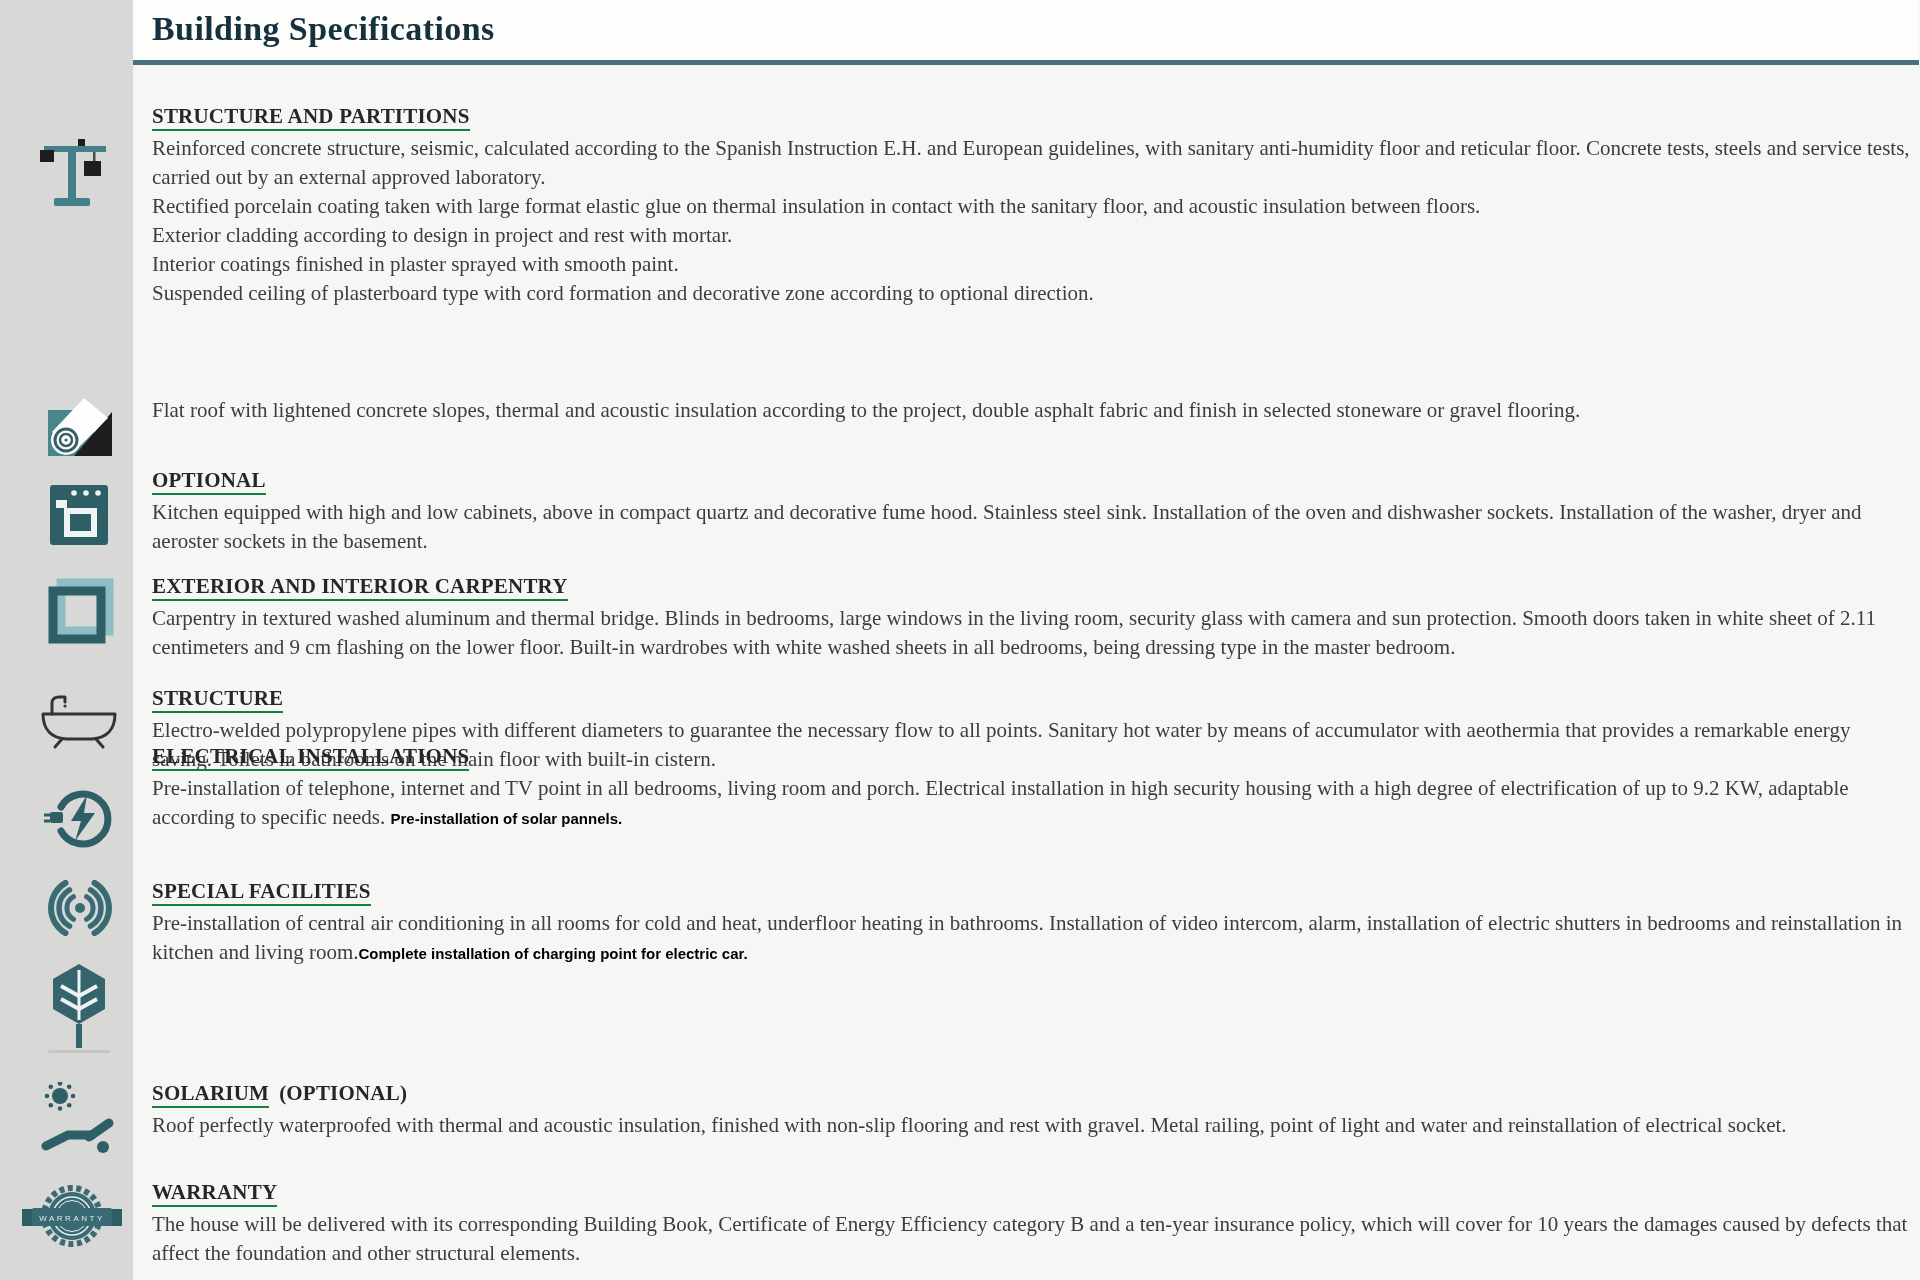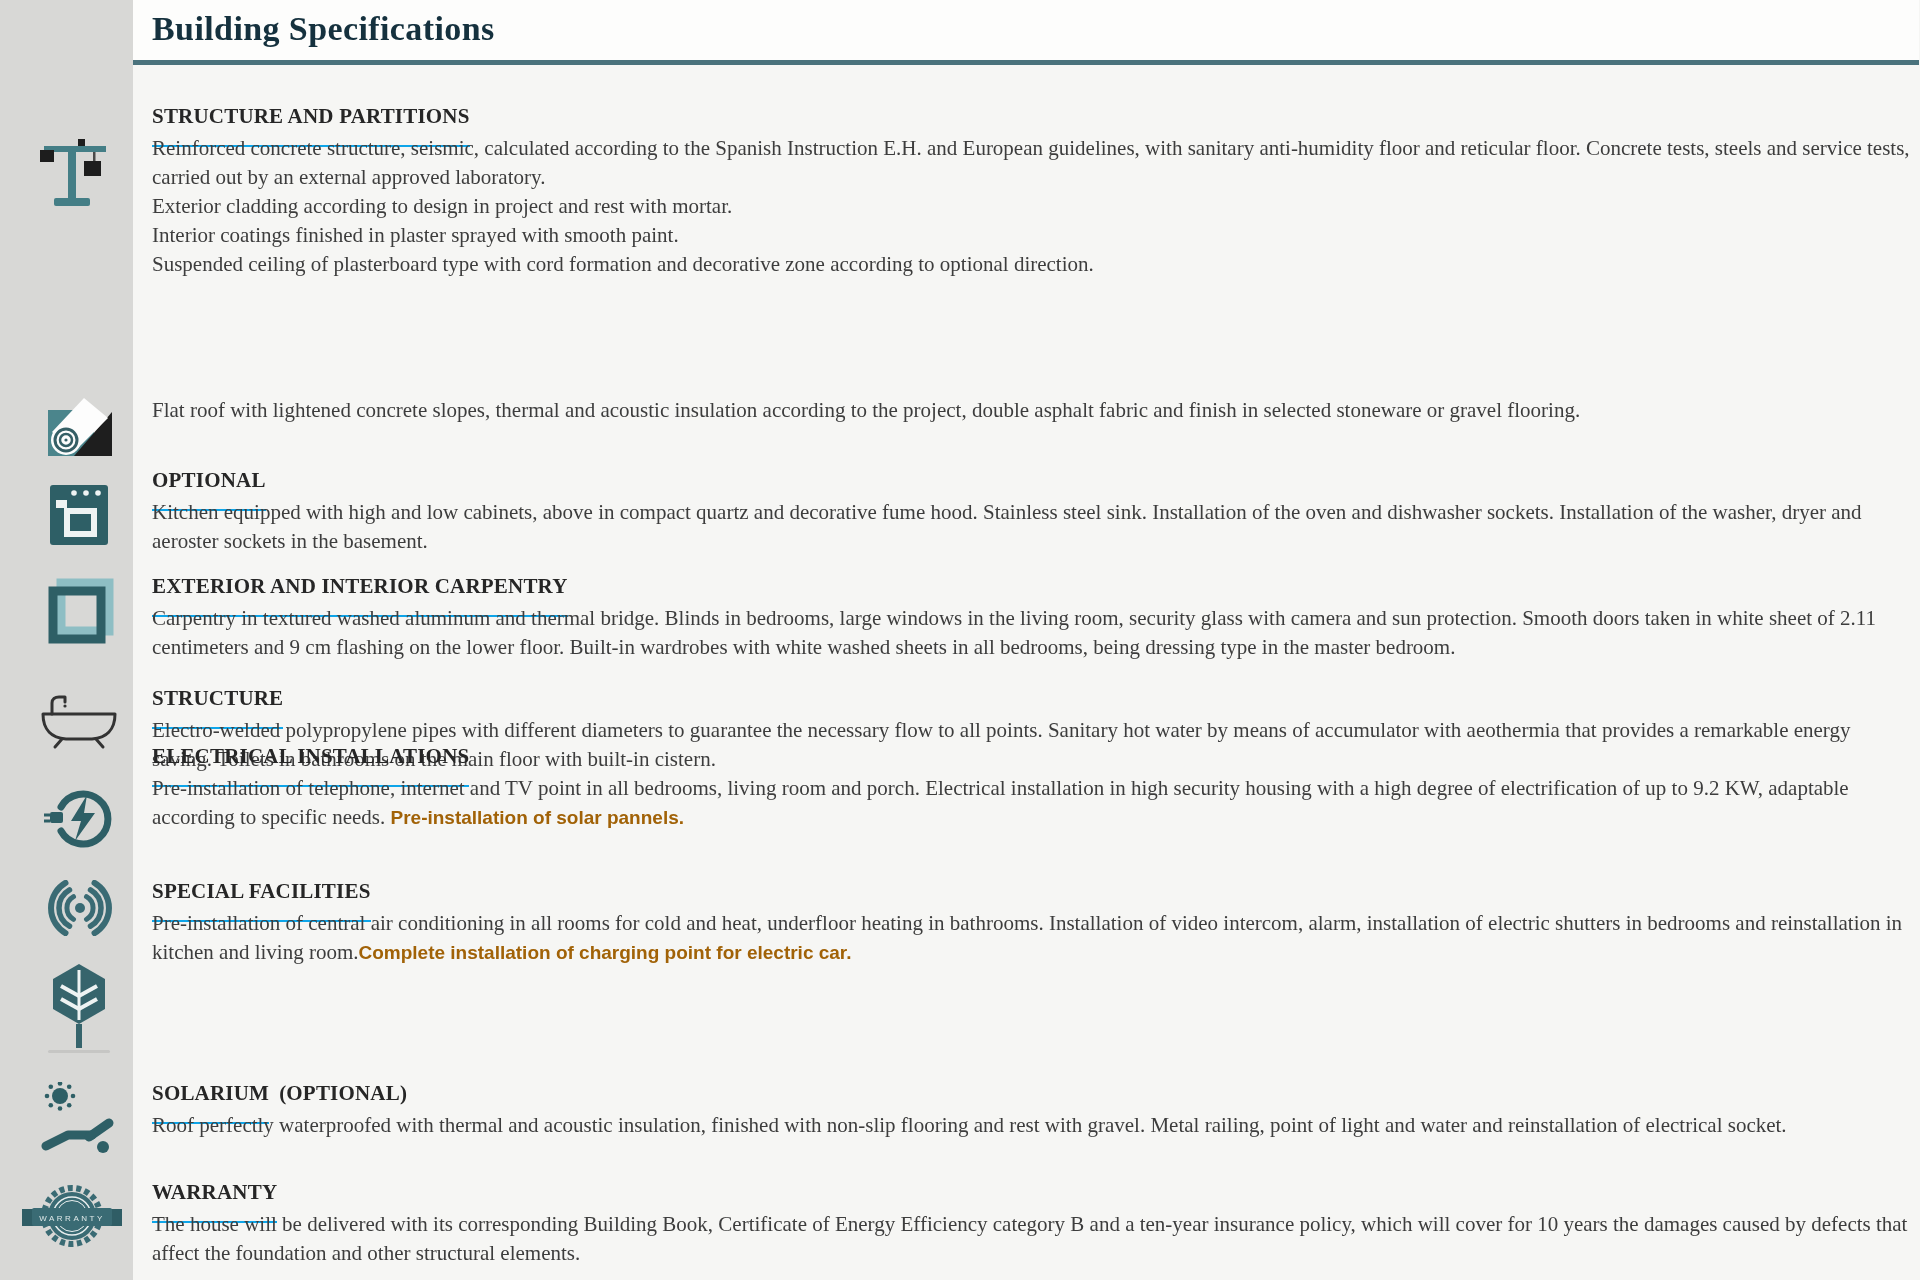--- a/index.html
+++ b/index.html
@@ -13,24 +13,24 @@
   .sidebar{position:absolute;left:0;top:0;width:133px;height:1280px;background:#d8d8d6;}
   .header-band{position:absolute;left:133px;top:0;right:0;height:60px;background:#fdfdfc;}
   .page-title{
     position:absolute;left:152px;top:10px;
     font-size:34px;font-weight:bold;color:#15313e;letter-spacing:.4px;
     white-space:nowrap;
   }
   .title-rule{position:absolute;left:133px;right:0;top:60px;height:5px;background:#4a727c;}
   .section{position:absolute;left:152px;width:1762px;}
   .heading{font-size:21px;font-weight:bold;color:#262626;letter-spacing:.2px;margin:0 0 5px 0;line-height:25px;}
-  .hu{border-bottom:2px solid #0ea5e9;padding-bottom:17px;}
+  .hu{border-bottom:2px solid #15803d;padding-bottom:1px;}
   .hs{margin-left:10px;}
   .section p{margin:0;font-size:21px;line-height:29px;color:#3d3d3d;}
-  .em{font-family:"Liberation Sans", sans-serif;font-weight:bold;font-size:19px;color:#a16207;}
+  .em{font-family:"Liberation Sans", sans-serif;font-weight:bold;font-size:15px;color:#000000;}
   .icon{position:absolute;}
 </style>
 </head>
 <body>
 
 <div class="canvas">
   <div class="sidebar"></div>
   <div class="header-band"></div>
   <div class="page-title">Building Specifications</div>
   <div class="title-rule"></div>
@@ -125,20 +125,21 @@
     <circle cx="50" cy="36" r="15.5" fill="none" stroke="#e9efef" stroke-width="1"></circle>
     <polygon points="0,29 16,29 10,37.5 16,46 0,46" fill="#2f5d65"></polygon>
     <polygon points="100,29 84,29 90,37.5 84,46 100,46" fill="#2f5d65"></polygon>
     <rect x="10" y="28" width="80" height="18" rx="2" fill="#3a6b74"></rect>
     <text x="50" y="40.5" text-anchor="middle" font-family="Liberation Sans, sans-serif" font-size="8" letter-spacing="2.5" fill="#dfe9e9">WARRANTY</text>
   </svg>
 
   <div class="section" style="top:104px">
     <div class="heading"><span class="hu">STRUCTURE AND PARTITIONS</span></div>
     <p>Reinforced concrete structure, seismic, calculated according to the Spanish Instruction E.H. and European guidelines, with sanitary anti-humidity floor and reticular floor. Concrete tests, steels and service tests, carried out by an external approved laboratory.</p>
+    <p>Rectified porcelain coating taken with large format elastic glue on thermal insulation in contact with the sanitary floor, and acoustic insulation between floors.</p>
     <p>Exterior cladding according to design in project and rest with mortar.</p>
     <p>Interior coatings finished in plaster sprayed with smooth paint.</p>
     <p>Suspended ceiling of plasterboard type with cord formation and decorative zone according to optional direction.</p>
   </div>
 
   <div class="section" style="top:396px">
     <p>Flat roof with lightened concrete slopes, thermal and acoustic insulation according to the project, double asphalt fabric and finish in selected stoneware or gravel flooring.</p>
   </div>
 
   <div class="section" style="top:468px">

